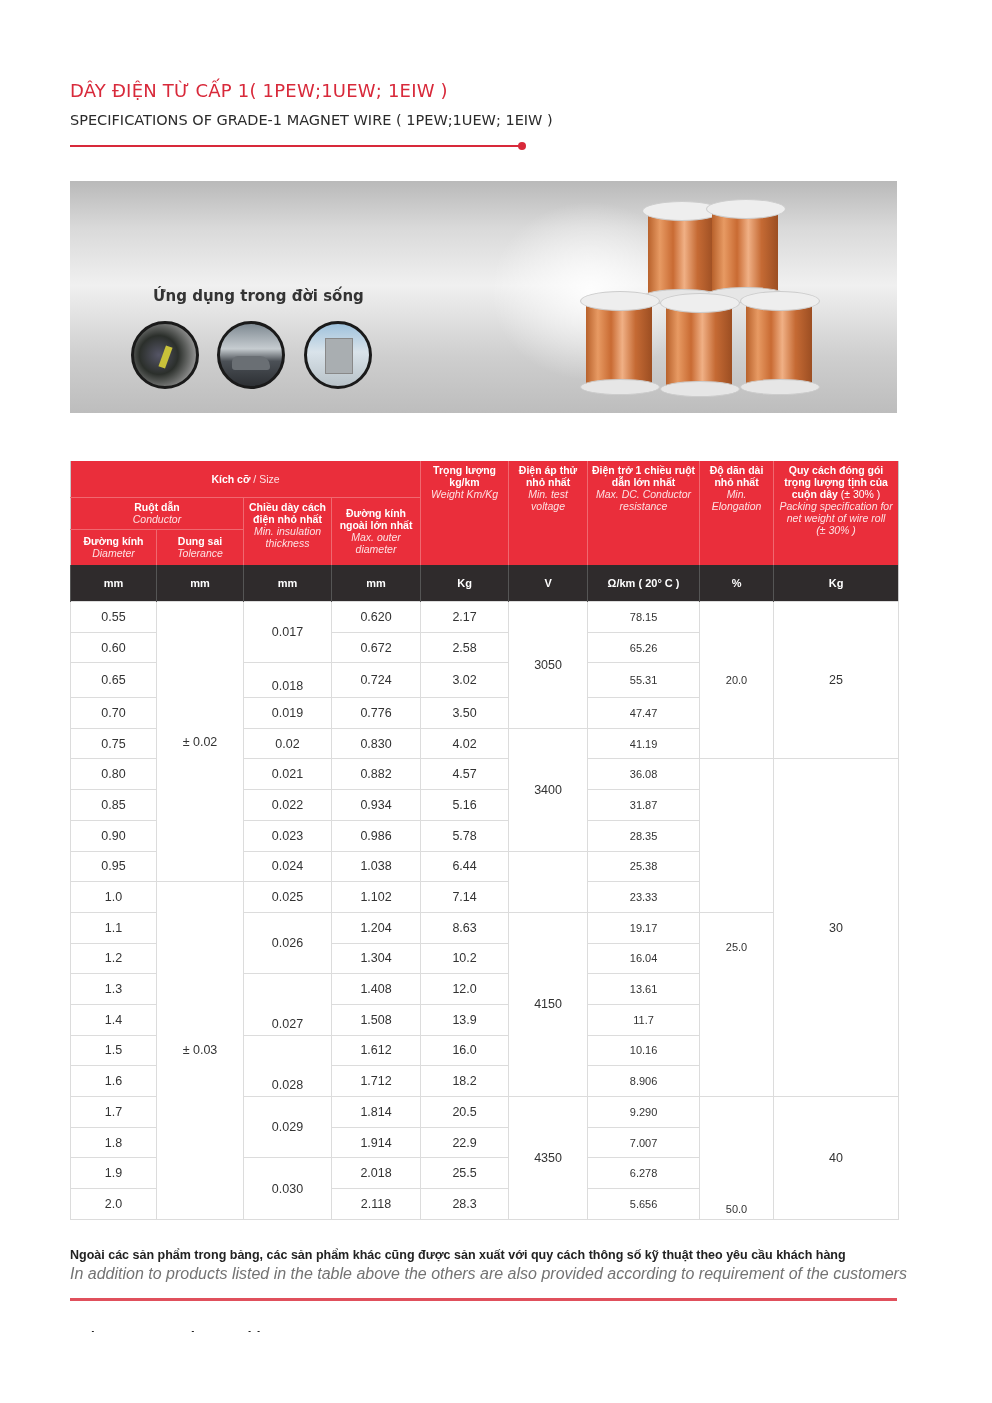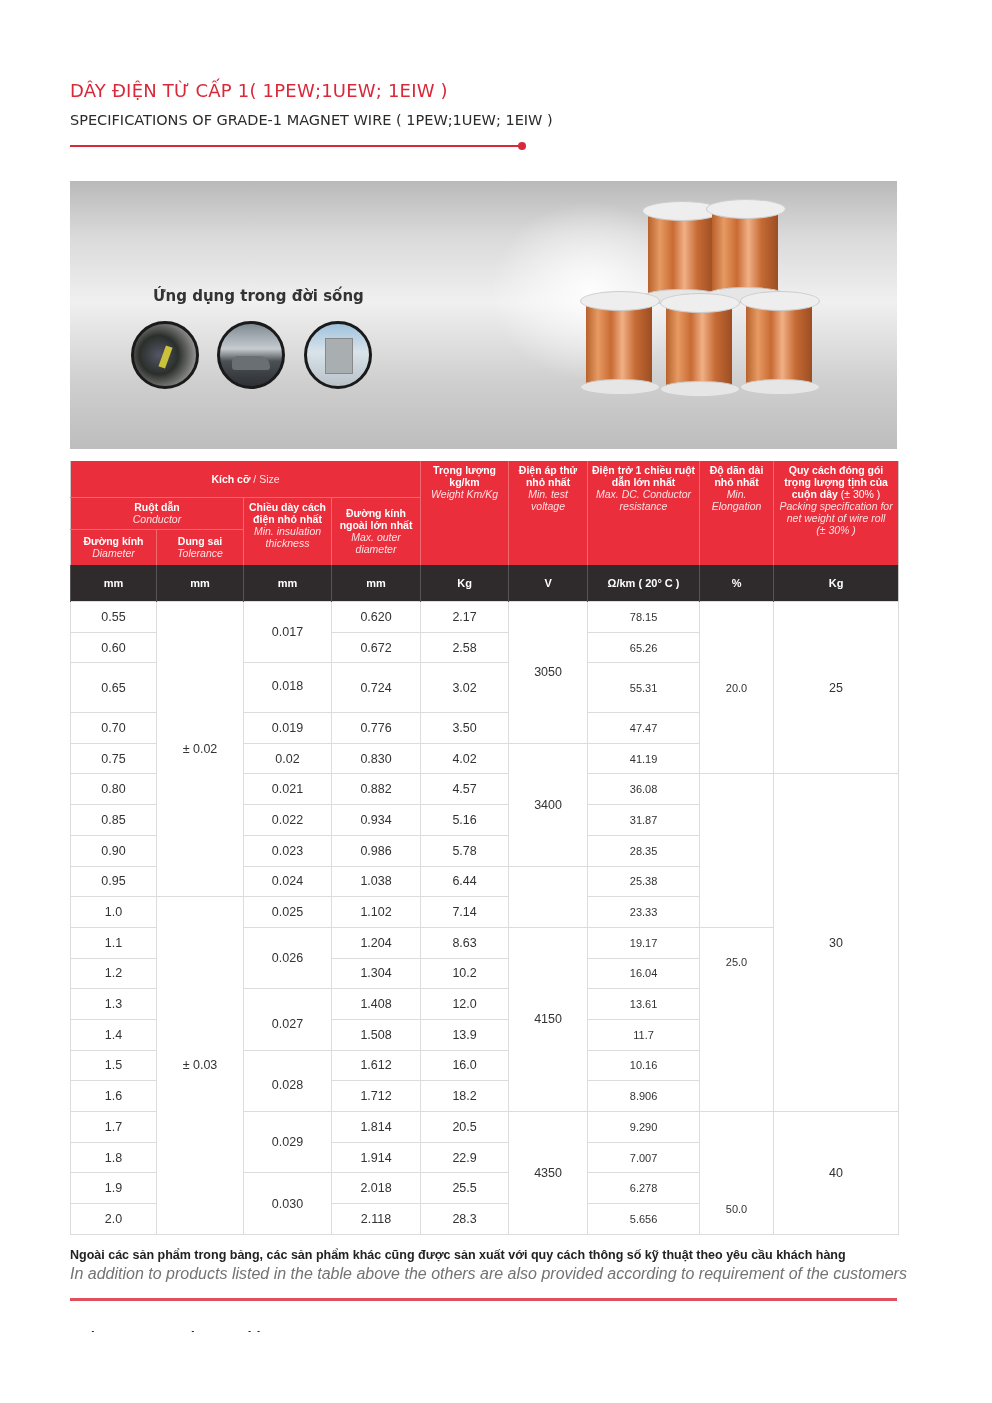--- a/index.html
+++ b/index.html
@@ -2,21 +2,21 @@
 <html><head>
 <meta charset="utf-8">
 <style>
   html,body{margin:0;padding:0;background:#fff;}
   body{width:992px;height:1403px;position:relative;overflow:hidden;font-family:"Liberation Sans",sans-serif;}
   .title-vn{position:absolute;left:70px;top:80px;font-family:"DejaVu Sans",sans-serif;font-size:18px;color:#d8293a;letter-spacing:0.2px;}
   .title-en{position:absolute;left:70px;top:112px;font-family:"DejaVu Sans",sans-serif;font-size:14.5px;color:#2b2b2b;}
   .title-rule{position:absolute;left:70px;top:145px;width:452px;height:2px;background:#d8293a;}
   .title-dot{position:absolute;left:518px;top:142px;width:8px;height:8px;border-radius:50%;background:#d8293a;}
 
-  .banner{position:absolute;left:70px;top:181px;width:827px;height:268px;
+  .banner{position:absolute;left:70px;top:181px;width:827px;height:232px;
     background:linear-gradient(180deg,#b9b9b9 0%,#d9d9d9 20%,#f0f0f0 45%,#cfcfcf 75%,#bdbdbd 100%);overflow:hidden;}
   .banner-glow{position:absolute;left:420px;top:20px;width:200px;height:180px;background:radial-gradient(ellipse at center,rgba(255,255,255,.9),rgba(255,255,255,0) 70%);}
   .app-label{position:absolute;left:83px;top:106px;font-family:"DejaVu Sans",sans-serif;font-size:15px;font-weight:bold;color:#333;}
   .app-circle{position:absolute;top:140px;width:62px;height:62px;border-radius:50%;border:3px solid #1a1a1a;overflow:hidden;}
   .c1{left:61px;background:radial-gradient(circle at 40% 50%,#556 0%,#2b2f2b 40%,#9a9a9a 80%);}
   .c1 .bar{position:absolute;left:28px;top:22px;width:7px;height:22px;background:#c9c23a;transform:rotate(20deg);}
   .c2{left:147px;background:linear-gradient(180deg,#7f8a92 0%,#c6ccd0 40%,#4b5056 60%,#2d3034 100%);}
   .c2 .car{position:absolute;left:12px;top:32px;width:38px;height:14px;border-radius:6px 10px 3px 3px;background:#6a6f74;}
   .c3{left:234px;background:linear-gradient(180deg,#9fc2dc 0%,#d9e3ea 45%,#b8c2c8 100%);}
   .c3 .box{position:absolute;left:18px;top:14px;width:26px;height:34px;background:#a9aeb1;border:1px solid #888;}
@@ -25,21 +25,21 @@
   .spool:before{content:"";position:absolute;left:-6px;top:-10px;width:78px;height:18px;border-radius:50%;background:#eee;border:1px solid #ccc;}
   .spool:after{content:"";position:absolute;left:-6px;bottom:-8px;width:78px;height:14px;border-radius:50%;background:#e6e6e6;border:1px solid #ccc;}
 
   table.spec{position:absolute;left:70px;top:461px;width:828px;border-collapse:collapse;table-layout:fixed;}
   table.spec th{background:#ea2e3b;color:#fff;font-weight:bold;font-size:10.5px;line-height:12px;text-align:center;vertical-align:top;padding:3px 2px;border-left:1px solid #f06870;}
   table.spec th:first-child{border-left:none;}
   table.spec th i{font-weight:normal;font-style:italic;color:#fde1e3;}
   table.spec tr.units th{background:#2f2b2c;color:#fff;font-size:11px;height:36px;vertical-align:middle;padding:0;border-left:1px solid #555;}
   table.spec td{font-size:12.5px;color:#333;text-align:center;border:1px solid #dcdcdc;height:29.7px;padding:0;vertical-align:middle;}
   table.spec td.res{font-size:11px;}
-  table.spec td.bot{vertical-align:bottom;padding-bottom:19px;}
+  table.spec td.bot{vertical-align:bottom;padding-bottom:4px;}
   table.spec{border-left:1px solid #c9c9c9;border-right:1px solid #c9c9c9;border-bottom:1px solid #c9c9c9;}
 
   .note-vn{position:absolute;left:70px;top:1248px;font-size:12.5px;font-weight:bold;color:#222;}
   .note-en{position:absolute;left:70px;top:1265px;font-size:16px;font-style:italic;color:#737373;}
   .foot-rule{position:absolute;left:70px;top:1298px;width:827px;height:3px;background:#e0505c;}
   .footer{position:absolute;left:70px;top:1326px;font-size:15px;font-weight:bold;color:#222;height:6px;overflow:hidden;line-height:22px;}
 </style>
 </head>
 <body>
 

